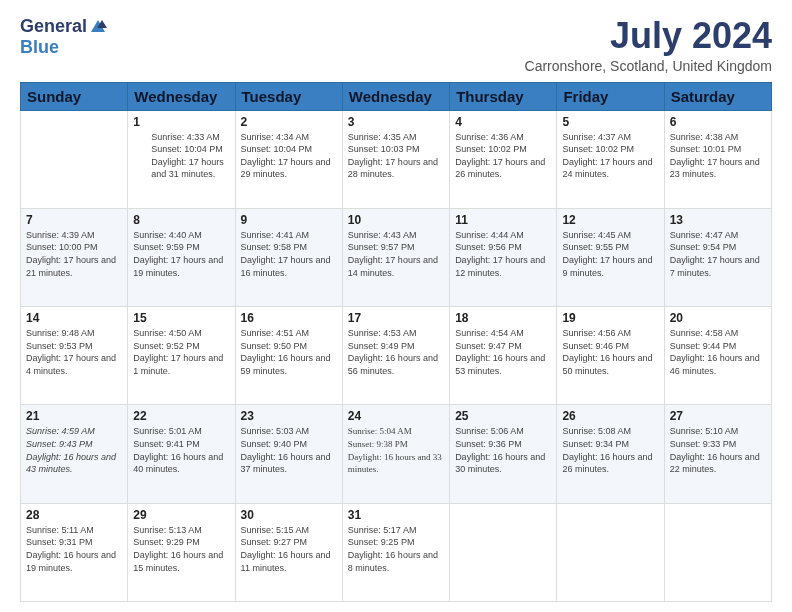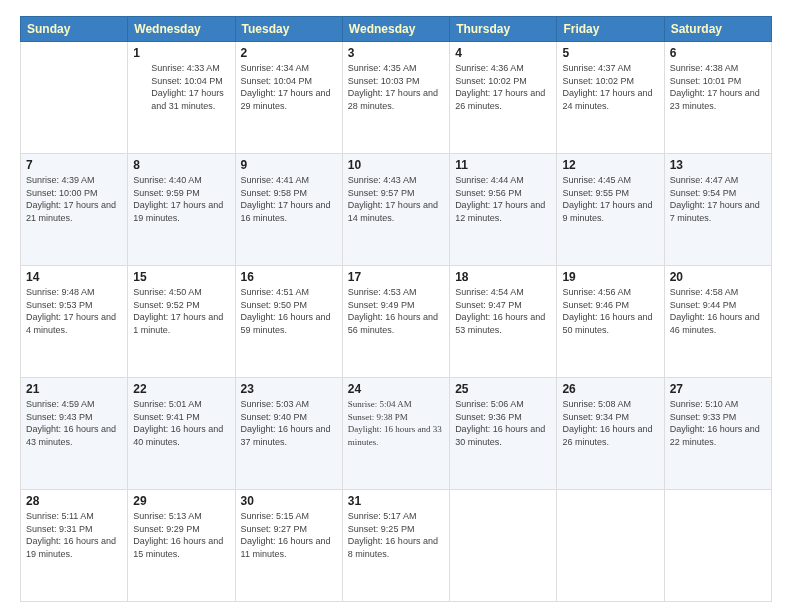--- a/index.html
+++ b/index.html
@@ -63,24 +63,24 @@
     }
     .calendar {
       flex: 1;
       border: 1px solid #ccc;
       border-collapse: collapse;
       width: 100%;
       table-layout: fixed;
     }
     .calendar th {
       background: #3a7fc1;
-      color: #fef9c3;
+      color: #0f172a;
       text-align: left;
       padding: 5px 6px;
-      font-size: 12px;
+      font-size: 15px;
       font-weight: bold;
       border: 1px solid #2e6da4;
     }
     .calendar td {
       vertical-align: top;
       border: 1px solid #ddd;
       padding: 4px 5px;
       font-size: 9.5px;
       color: #333;
       height: 88px;
@@ -107,20 +107,36 @@
       background: #f3f6fa;
     }
     .calendar thead tr th {
       background: #3a7fc1;
     }
   </style>
 </head>
 <body>
 
 <div class="page">
+  <div class="header">
+    <div class="logo">
+      <div class="logo-text">
+        <span class="logo-general">General</span>
+        <svg class="logo-icon" viewBox="0 0 18 18">
+          <polygon points="9,2 16,14 2,14" fill="#3a7fc1"></polygon>
+          <polygon points="13,2 18,10 8,10" fill="#2c3e6b"></polygon>
+        </svg>
+      </div>
+      <span class="logo-blue">Blue</span>
+    </div>
+    <div class="title-block">
+      <div class="month-title">July 2024</div>
+      <div class="location">Carronshore, Scotland, United Kingdom</div>
+    </div>
+  </div>
 
   <table class="calendar">
     <thead>
       <tr>
         <th>Sunday</th>
         <th>Wednesday</th>
         <th>Tuesday</th>
         <th>Wednesday</th>
         <th>Thursday</th>
         <th>Friday</th>
@@ -251,21 +267,21 @@
           <td>
             <span class="day-number">20</span>
             <div class="day-info" style="white-space: pre-line;">Sunrise: 4:58 AM
 Sunset: 9:44 PM
 Daylight: 16 hours and 46 minutes.</div>
           </td>
         </tr>
         <tr>
           <td>
             <span class="day-number">21</span>
-            <div class="day-info" style="white-space: pre-line;">Sunrise: 4:59 AM
+            <div class="day-info" style="white-space: pre-line; font-style: italic;">Sunrise: 4:59 AM
 Sunset: 9:43 PM
 Daylight: 16 hours and 43 minutes.</div>
           </td>
           <td>
             <span class="day-number">22</span>
             <div class="day-info" style="white-space: pre-line;">Sunrise: 5:01 AM
 Sunset: 9:41 PM
 Daylight: 16 hours and 40 minutes.</div>
           </td>
           <td>

